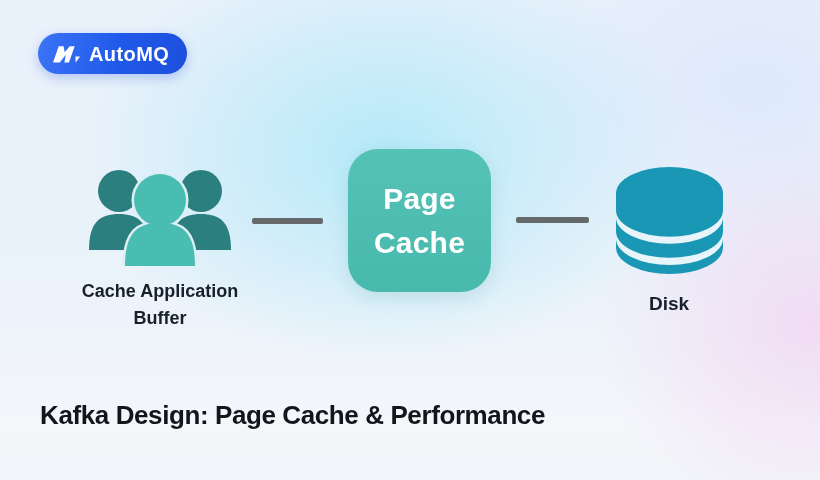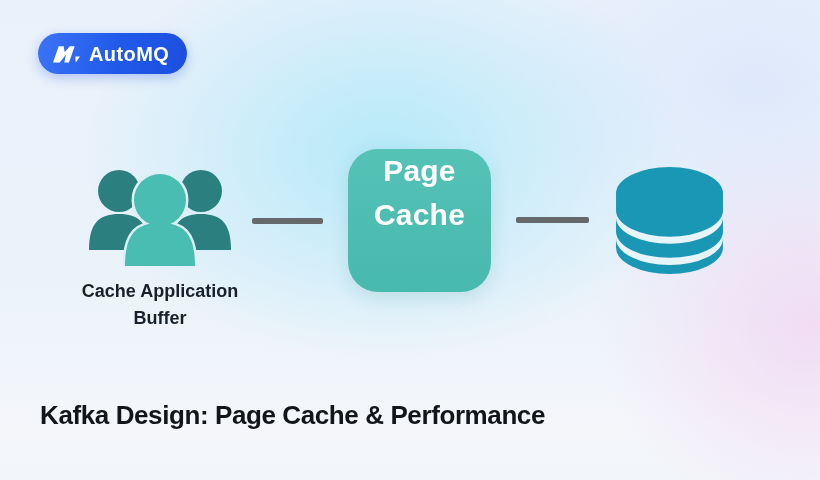--- a/index.html
+++ b/index.html
@@ -45,21 +45,21 @@
   .connector{
     position:absolute;height:6px;background:#66696C;border-radius:2px;
   }
   .c1{left:252px;top:218px;width:71px;}
   .c2{left:516px;top:217px;width:73px;}
 
   .cache-box{
     position:absolute;left:348px;top:149px;width:143px;height:143px;
     border-radius:30px;
     background:linear-gradient(180deg,#55C2B6 0%,#48B9AD 100%);
-    display:flex;align-items:flex-start;justify-content:center;
+    display:flex;align-items:center;justify-content:center;
     box-shadow:0 6px 18px rgba(60,150,150,0.18);
   }
   .cache-label{
     color:#fff;font-size:30px;font-weight:700;line-height:44px;
     text-align:center;white-space:pre-line;letter-spacing:0.2px;
   }
 
   .disk-icon{position:absolute;left:614px;top:166px;width:111px;height:109px;}
   .disk-label{left:619px;top:290px;width:100px;font-size:19px;}
 
@@ -108,16 +108,17 @@
 
   <div class="connector c2"></div>
 
   <svg class="disk-icon" viewBox="0 0 110 108" aria-hidden="true">
 
     <path d="M2 27 A53 26 0 0 1 108 27 L108 81 A53 26 0 0 1 2 81 Z" fill="#1A97B5"></path>
 
     <path d="M2 44 a53 26 0 0 0 106 0 v7 a53 26 0 0 1 -106 0 z" fill="#E7F4F9"></path>
     <path d="M2 65 a53 26 0 0 0 106 0 v7 a53 26 0 0 1 -106 0 z" fill="#E7F4F9"></path>
   </svg>
+  <div class="node-label disk-label">Disk</div>
 
   <h1 class="title">Kafka Design: Page Cache &amp; Performance</h1>
 
 </div>
 
 </body></html>

